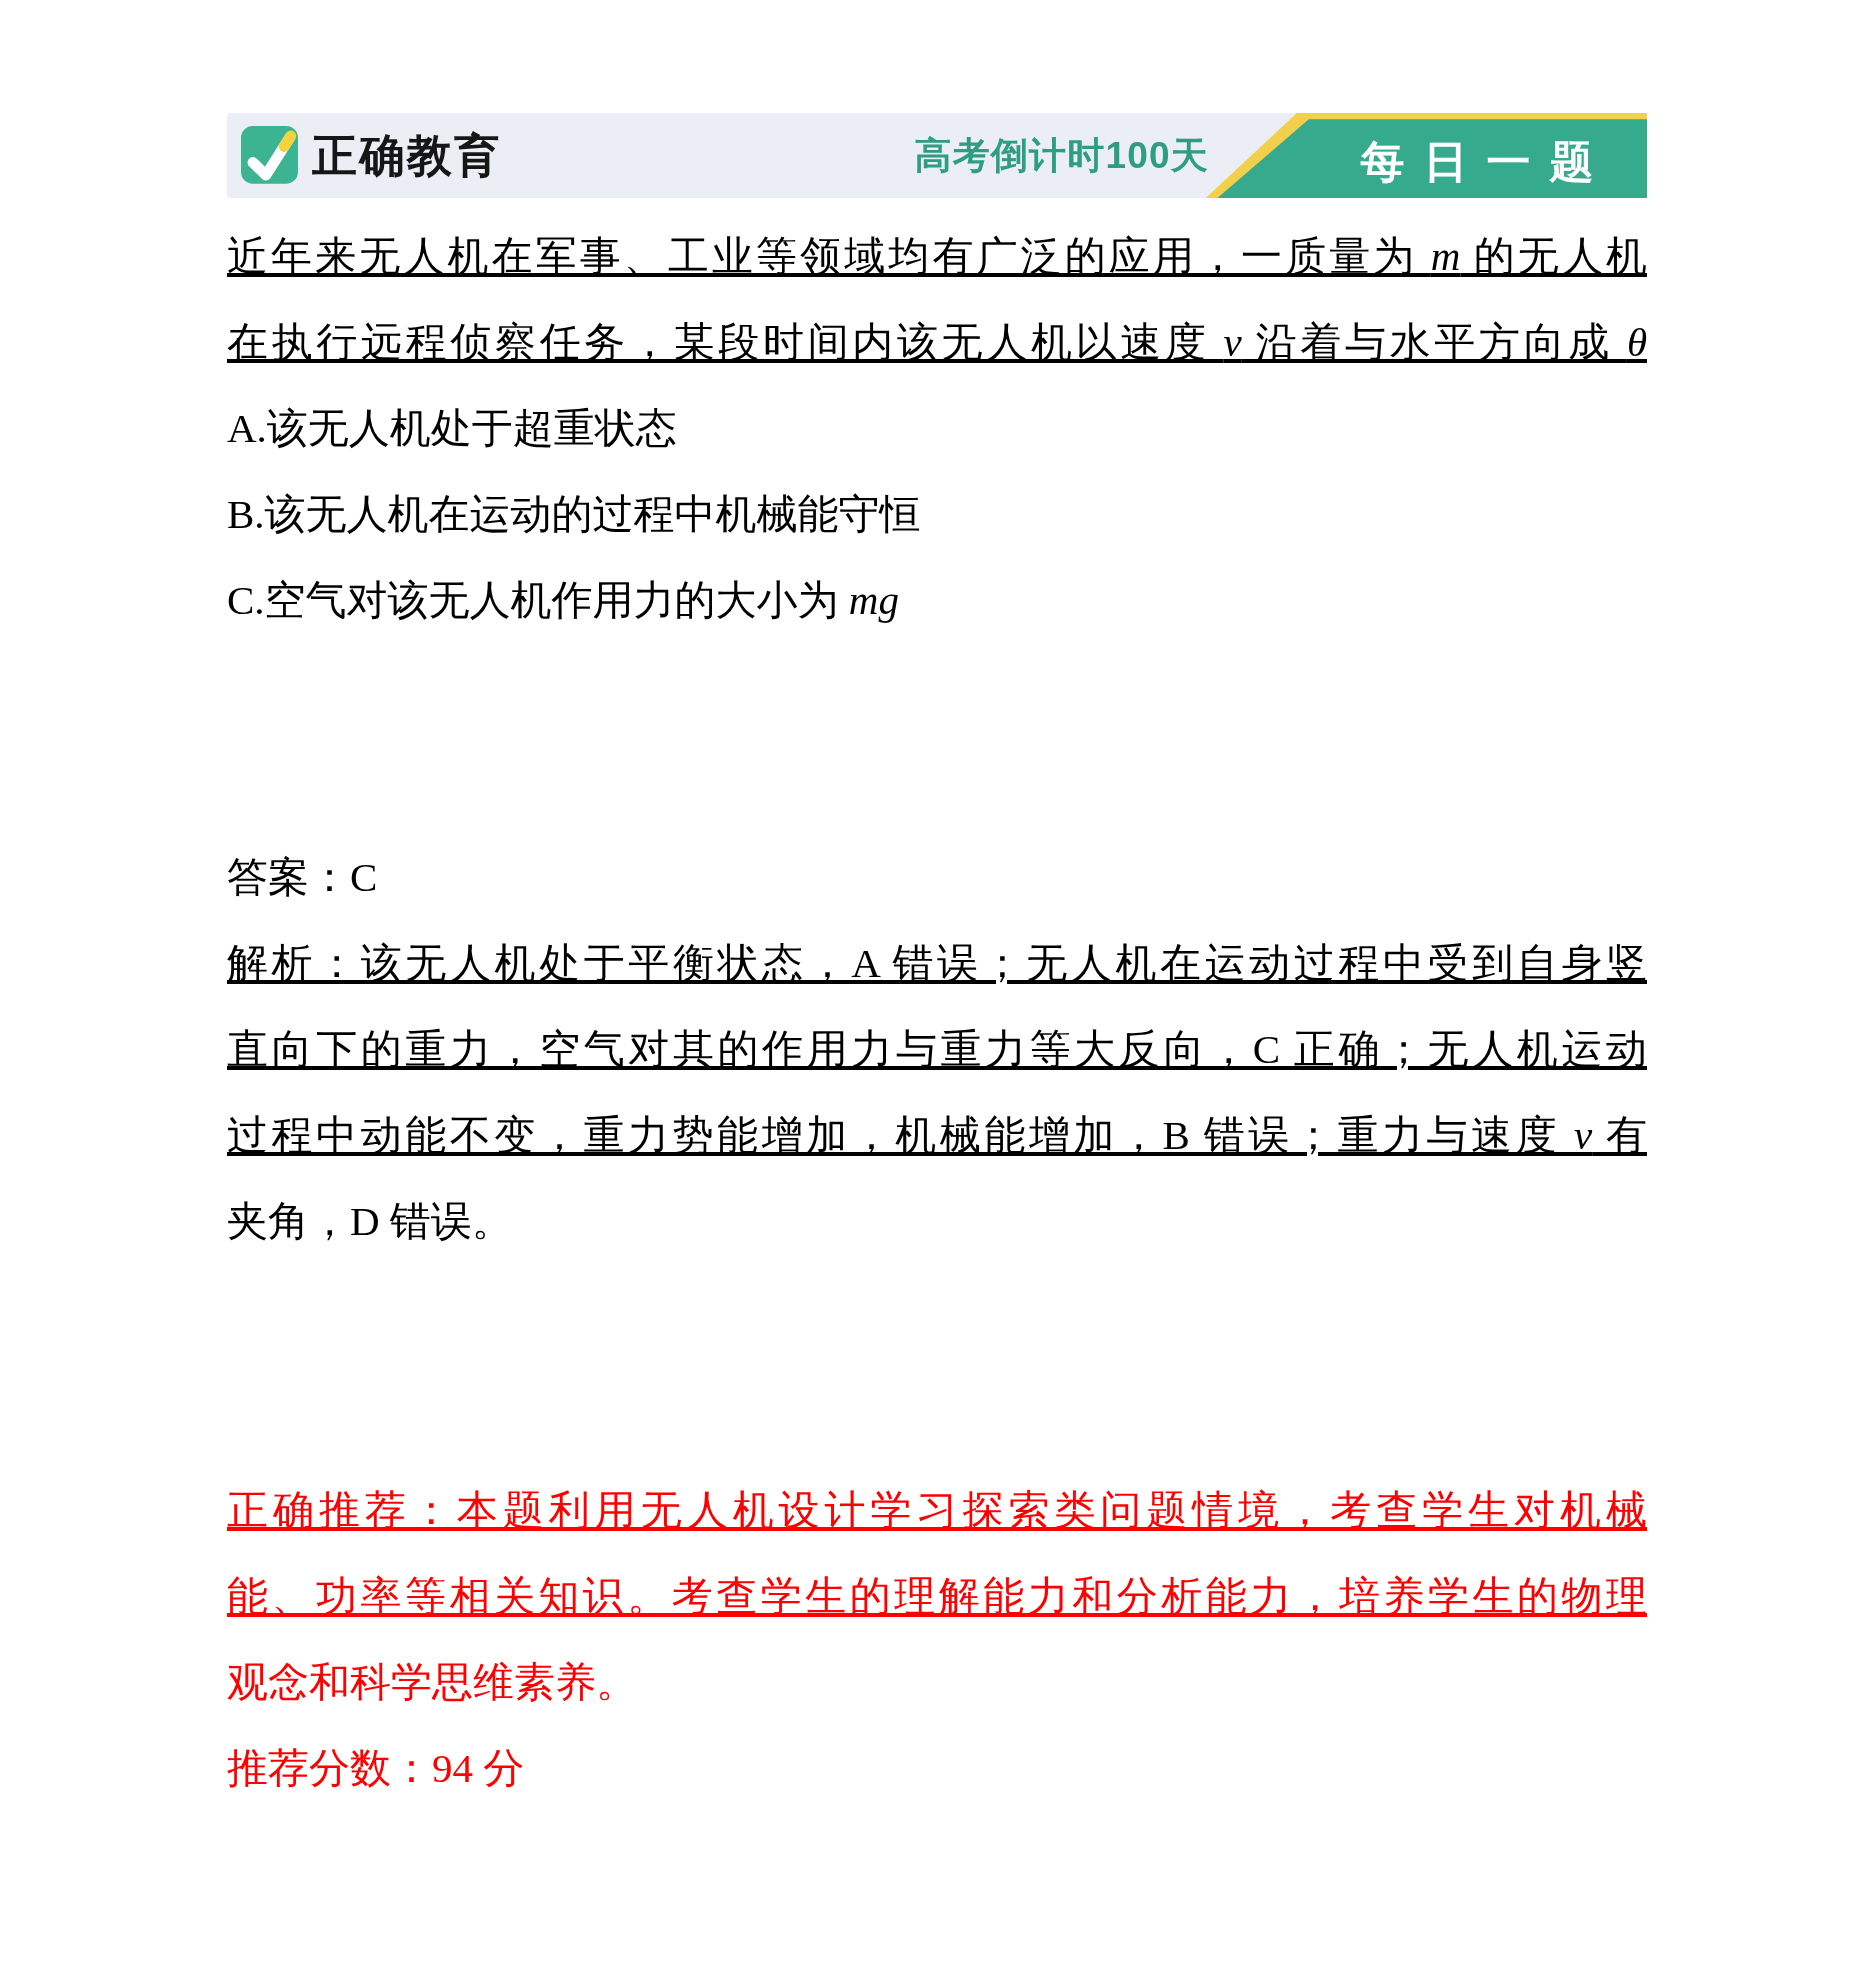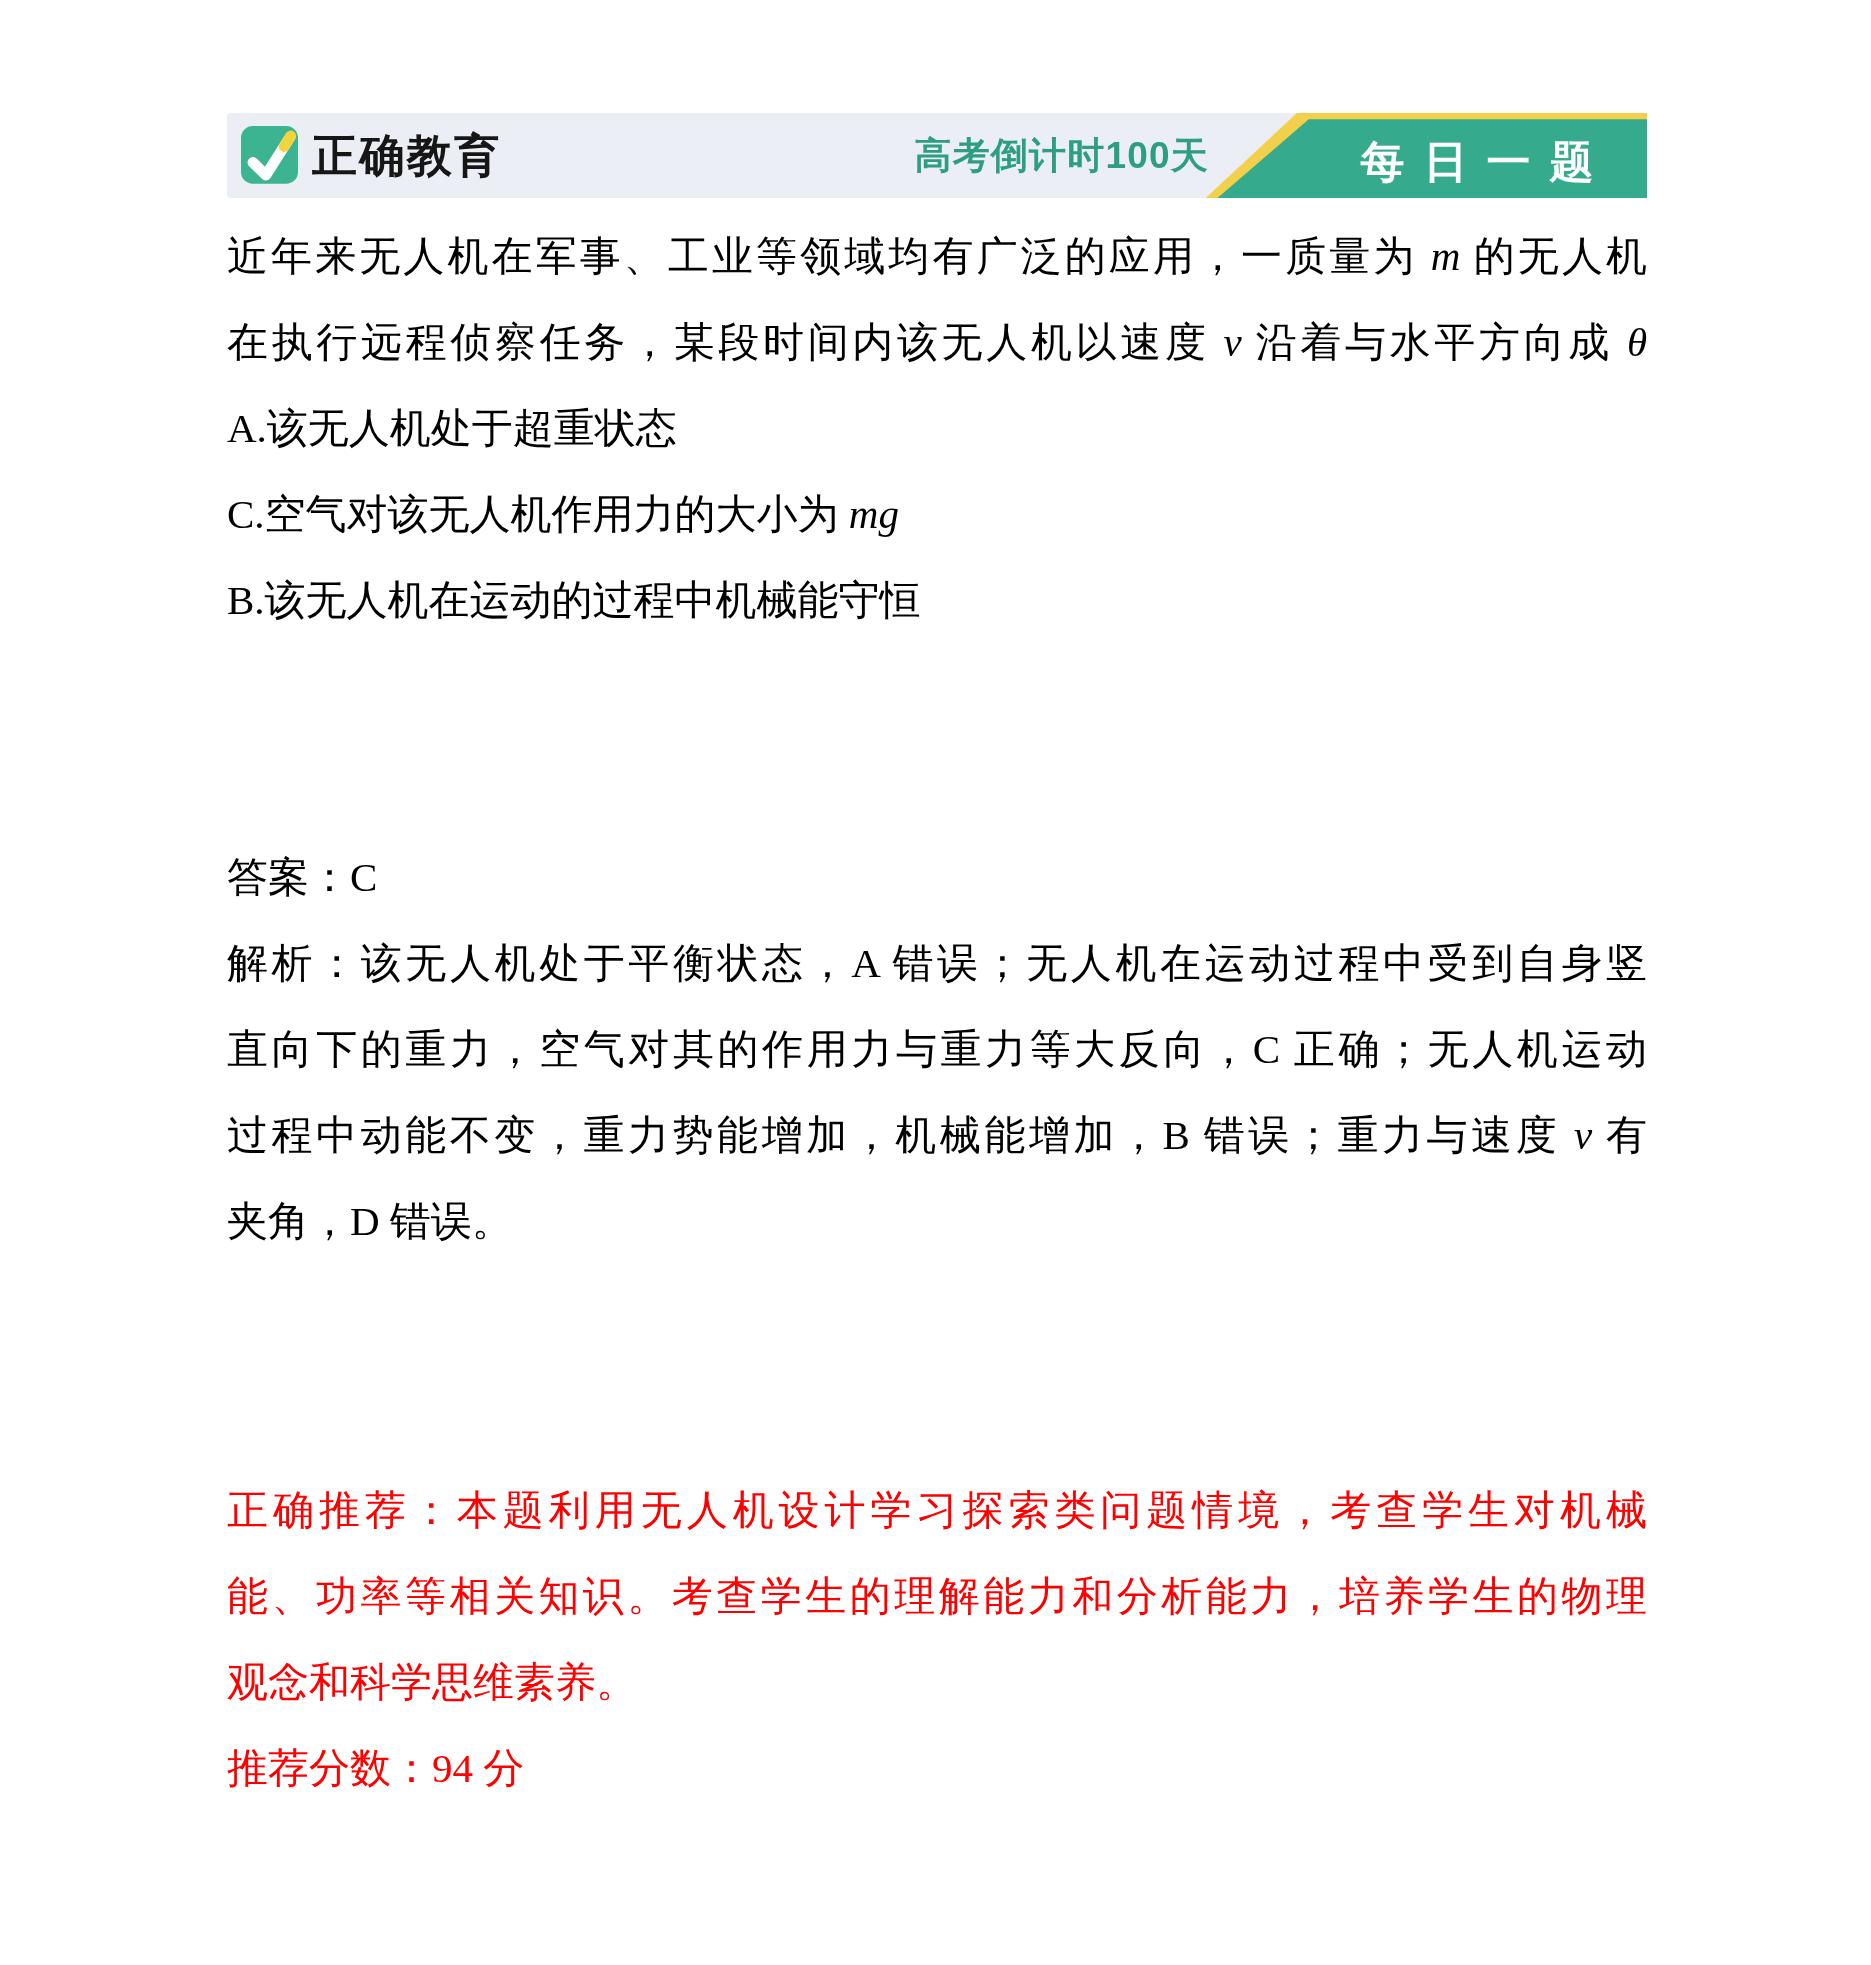--- a/index.html
+++ b/index.html
@@ -86,21 +86,21 @@
     white-space: nowrap;
   }
 
   
   .textblock {
     font-size: 41px;
     line-height: 86px;
     font-weight: 400;
   }
   .line { white-space: pre-wrap; }
-  .just { text-align: justify; text-align-last: justify; }
+  .just { text-align: justify; text-align-last: justify; text-decoration: underline; }
   .line i { font-style: italic; font-family: "Liberation Serif", "DejaVu Serif", serif; }
 
   .block-stem   { margin-top: 14.5px; }
   .block-answer { margin-top: 191px; }
   .block-reco   { margin-top: 203px; color: #fe0000; }
 </style>
 </head>
 <body>
 
 <div class="page">
@@ -122,22 +122,22 @@
           <polygon points="340,16 1200,16 1200,216 108,216" fill="#35aa8c"></polygon>
         </svg>
         <span class="badge-label">每日一题</span>
       </div>
     </div>
 
     <div class="textblock block-stem">
       <div class="line just"><span>近年来无人机在军事、工业等领域均有广泛的应用，一质量为 </span><i>m</i><span> 的无人机</span></div>
       <div class="line just"><span>在执行远程侦察任务，某段时间内该无人机以速度 </span><i>v</i><span> 沿着与水平方向成 </span><i>θ</i></div>
       <div class="line"><span>A.该无人机处于超重状态</span></div>
+      <div class="line"><span>B.该无人机在运动的过程中机械能守恒</span></div>
       <div class="line"><span>C.空气对该无人机作用力的大小为 </span><i>mg</i></div>
-      <div class="line"><span>B.该无人机在运动的过程中机械能守恒</span></div>
     </div>
 
     <div class="textblock block-answer">
       <div class="line"><span>答案：C</span></div>
       <div class="line just"><span>解析：该无人机处于平衡状态，A 错误；无人机在运动过程中受到自身竖</span></div>
       <div class="line just"><span>直向下的重力，空气对其的作用力与重力等大反向，C 正确；无人机运动</span></div>
       <div class="line just"><span>过程中动能不变，重力势能增加，机械能增加，B 错误；重力与速度 </span><i>v</i><span> 有</span></div>
       <div class="line"><span>夹角，D 错误。</span></div>
     </div>
 

